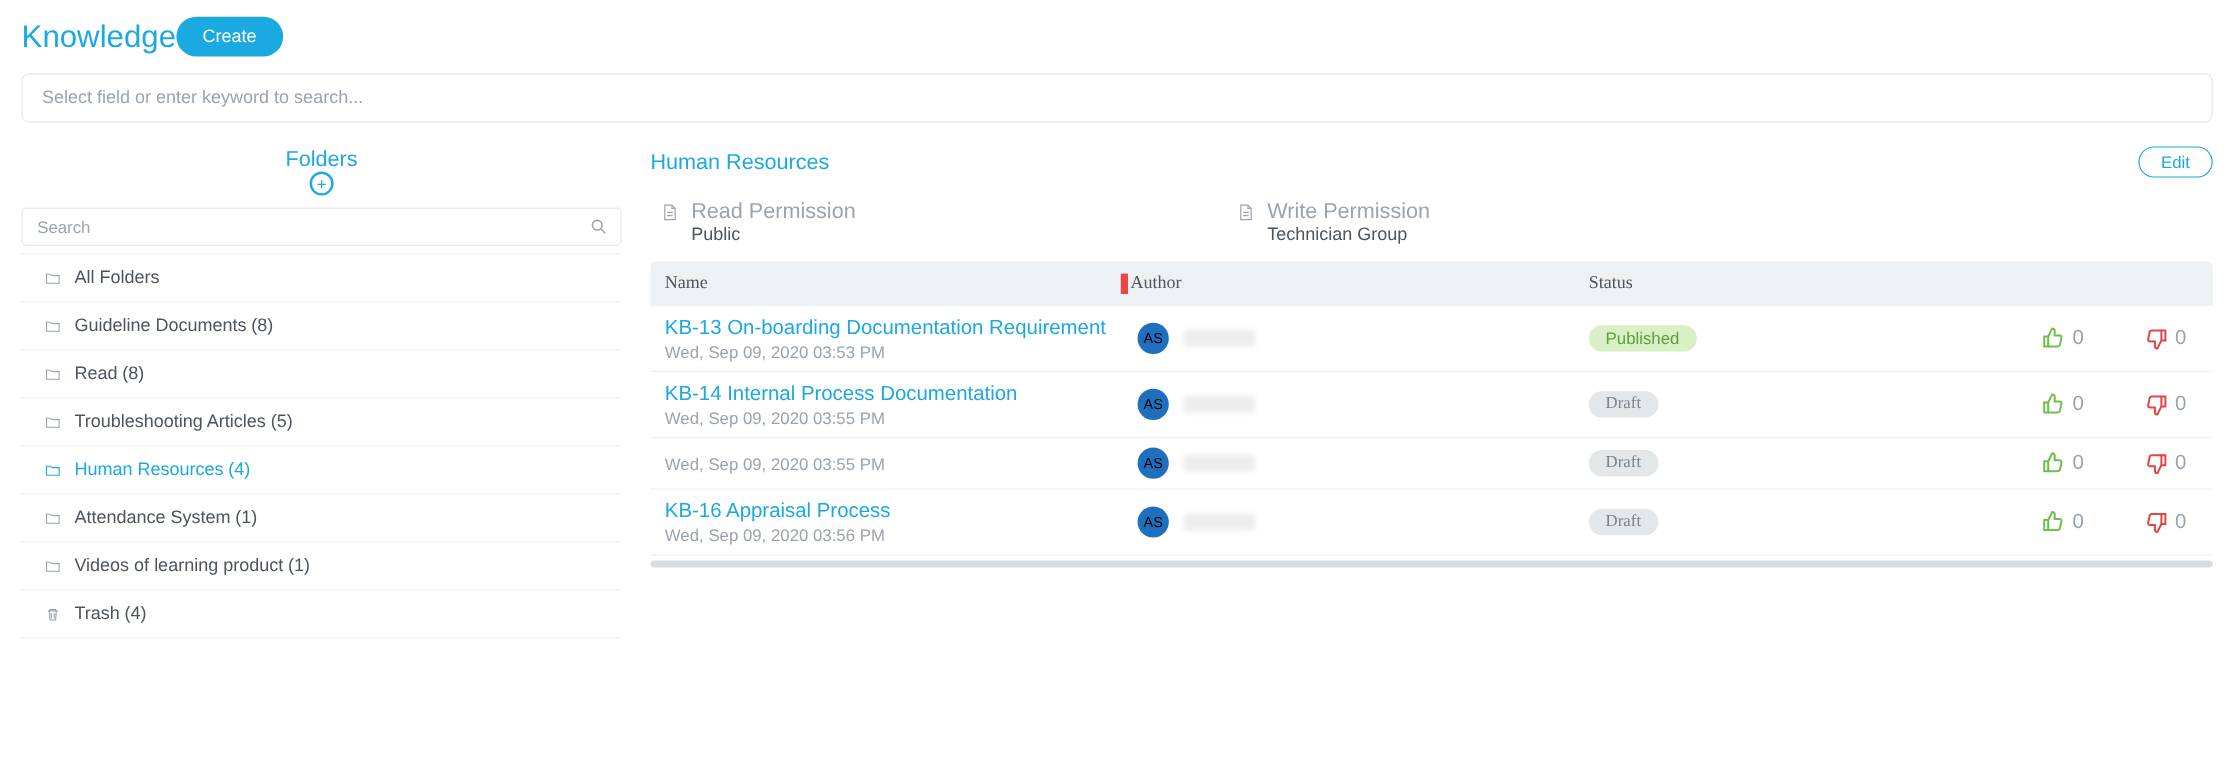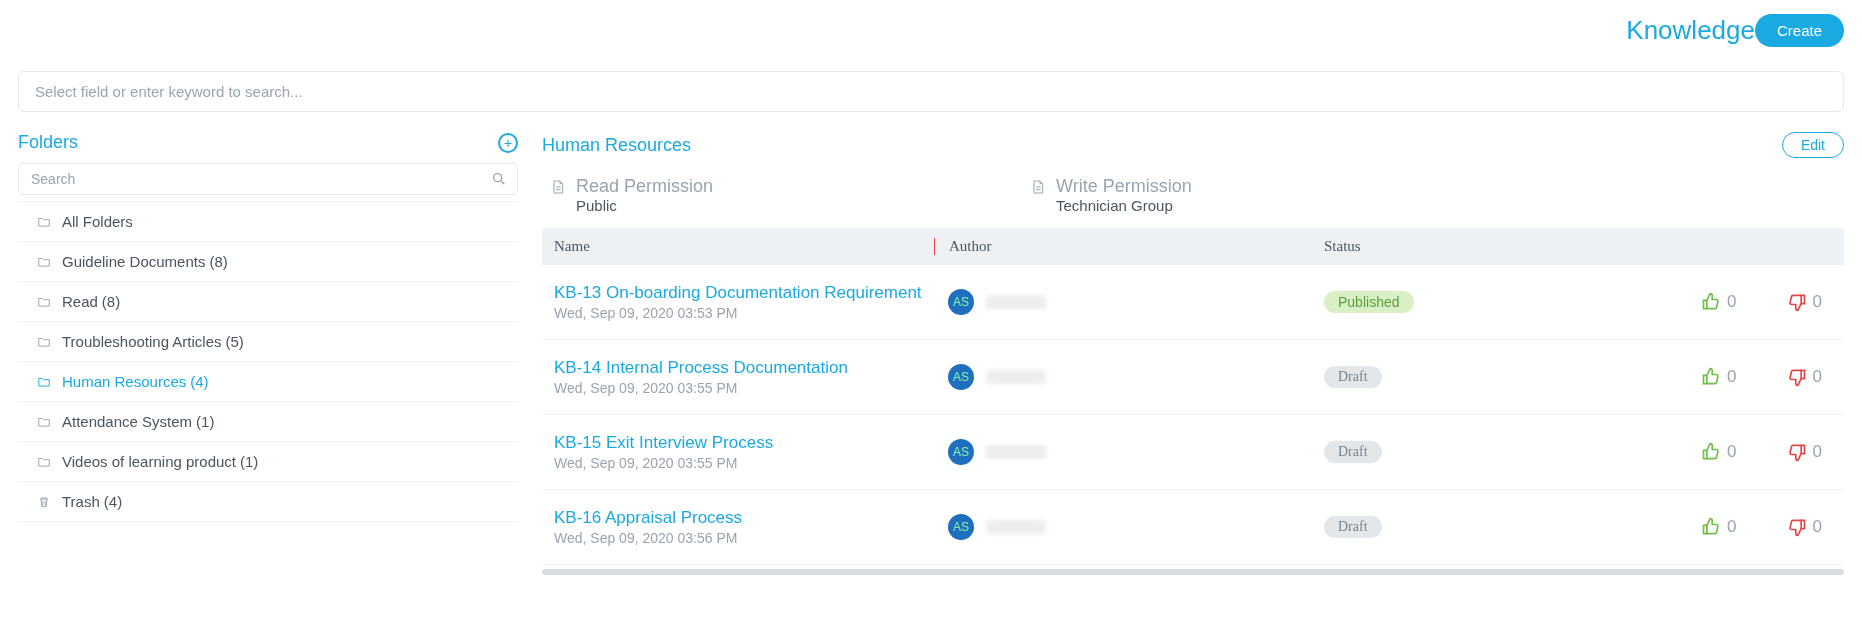--- a/index.html
+++ b/index.html
@@ -20,23 +20,23 @@
   body {
     margin: 0;
     font-family: "Segoe UI", "Helvetica Neue", Arial, sans-serif;
     font-size: 14px;
     color: var(--text);
     background: #fff;
   }
   .page { padding: 14px 18px 30px 18px; }
   .topbar {
     display: flex;
-    justify-content: flex-end;
+    justify-content: flex-start;
     align-items: center;
-    margin-bottom: 24px;
+    margin-bottom: 14px;
   }
   .page-title {
     font-size: 26px;
     font-weight: 500;
     color: var(--accent);
   }
   .btn-create {
     background: var(--accent);
     color: #fff;
     border: none;
@@ -59,20 +59,21 @@
     font-size: 15px;
     color: var(--text);
   }
   .search-wrap input::placeholder { color: var(--muted); }
   .columns { display: flex; gap: 24px; }
   .sidebar { width: 500px; flex: 0 0 500px; }
   .main { flex: 1; min-width: 0; }
   .sidebar-head {
     display: flex; justify-content: space-between; align-items: center;
     margin-bottom: 10px;
+    flex-direction: column;
   }
   .sidebar-title { color: var(--accent); font-size: 18px; font-weight: 500; }
   .add-circle {
     width: 20px; height: 20px; border: 2px solid var(--accent); border-radius: 50%;
     display: flex; align-items: center; justify-content: center;
     color: var(--accent); font-size: 14px; line-height: 1; cursor: pointer;
   }
   .folder-search {
     display: flex; align-items: center;
     border: 1px solid var(--border); border-radius: 4px;
@@ -107,36 +108,36 @@
   }
   .perm { display:flex; gap: 10px; align-items:flex-start; min-width: 400px;}
   .perm svg { width:16px; height:18px; stroke: var(--muted); fill:none; stroke-width:1.5; margin-top:2px;}
   .perm-label { color: var(--muted); font-size: 18px; }
   .perm-value { color: var(--text); font-size: 15px; }
   .table-head {
     display:flex; background: var(--header-bg); border-radius:4px 4px 0 0;
     padding: 10px 12px; color: var(--text); font-size: 15px; font-family: Liberation Serif, serif;
   }
   .col-name { flex: 0 0 380px; }
-  .col-author { flex: 0 0 390px; border-left: 1px solid #ef4444; padding-left: 14px;}
+  .col-author { flex: 0 0 390px; border-left: 6px solid #ef4444; padding-left: 2px;}
   .col-status { flex: 0 0 120px; }
   .col-votes  { flex: 1; }
   .row {
-    display:flex; align-items:center; padding: 18px 12px;
+    display:flex; align-items:center; padding: 8px 12px;
     border-bottom: 1px solid var(--row-border);
   }
   .cell-name { flex: 0 0 380px; }
   .cell-author { flex: 0 0 390px; display:flex; align-items:center; gap: 12px; padding-left:14px;}
   .cell-status { flex: 0 0 120px; }
   .cell-votes { flex: 1; display:flex; gap: 50px; justify-content:flex-end; padding-right: 10px;}
   .doc-title { color: var(--accent); font-size: 17px; }
   .doc-date  { color: var(--muted); font-size: 14px; margin-top: 2px;}
   .avatar {
     width: 26px; height: 26px; border-radius:50%; background: #1f6fbf;
-    color:#86efac; display:flex; align-items:center; justify-content:center;
+    color:#000000; display:flex; align-items:center; justify-content:center;
     font-size: 12px; font-weight:500;
   }
   .author-blur {
     width: 60px; height: 14px; border-radius: 3px;
     background: #ededed;
     filter: blur(2px);
   }
   .pill {
     display:inline-block; padding: 3px 14px; border-radius: 14px; font-size: 14px;
   }
@@ -362,21 +363,20 @@
                     <path d="M17 14V4h4v10z"></path>
                     <path d="M17 14l-4 8c-1.5 0-2.5-1-2.5-2.5V15H5.5c-1 0-2-1-1.8-2l1.5-7c.2-1 1-2 2.3-2H17"></path>
                   </svg>
                 </span>
                 <span>0</span>
               </div>
             </div>
           </div>
           <div class="row">
             <div class="cell-name">
-              <div class="doc-title">KB-15 Exit Interview Process</div>
               <div class="doc-date">Wed, Sep 09, 2020 03:55 PM</div>
             </div>
             <div class="cell-author">
               <div class="avatar">AS</div>
               <div class="author-blur"></div>
             </div>
             <div class="cell-status"><span class="pill draft">Draft</span></div>
             <div class="cell-votes">
               <div class="vote up">
                 <span class="icon">

